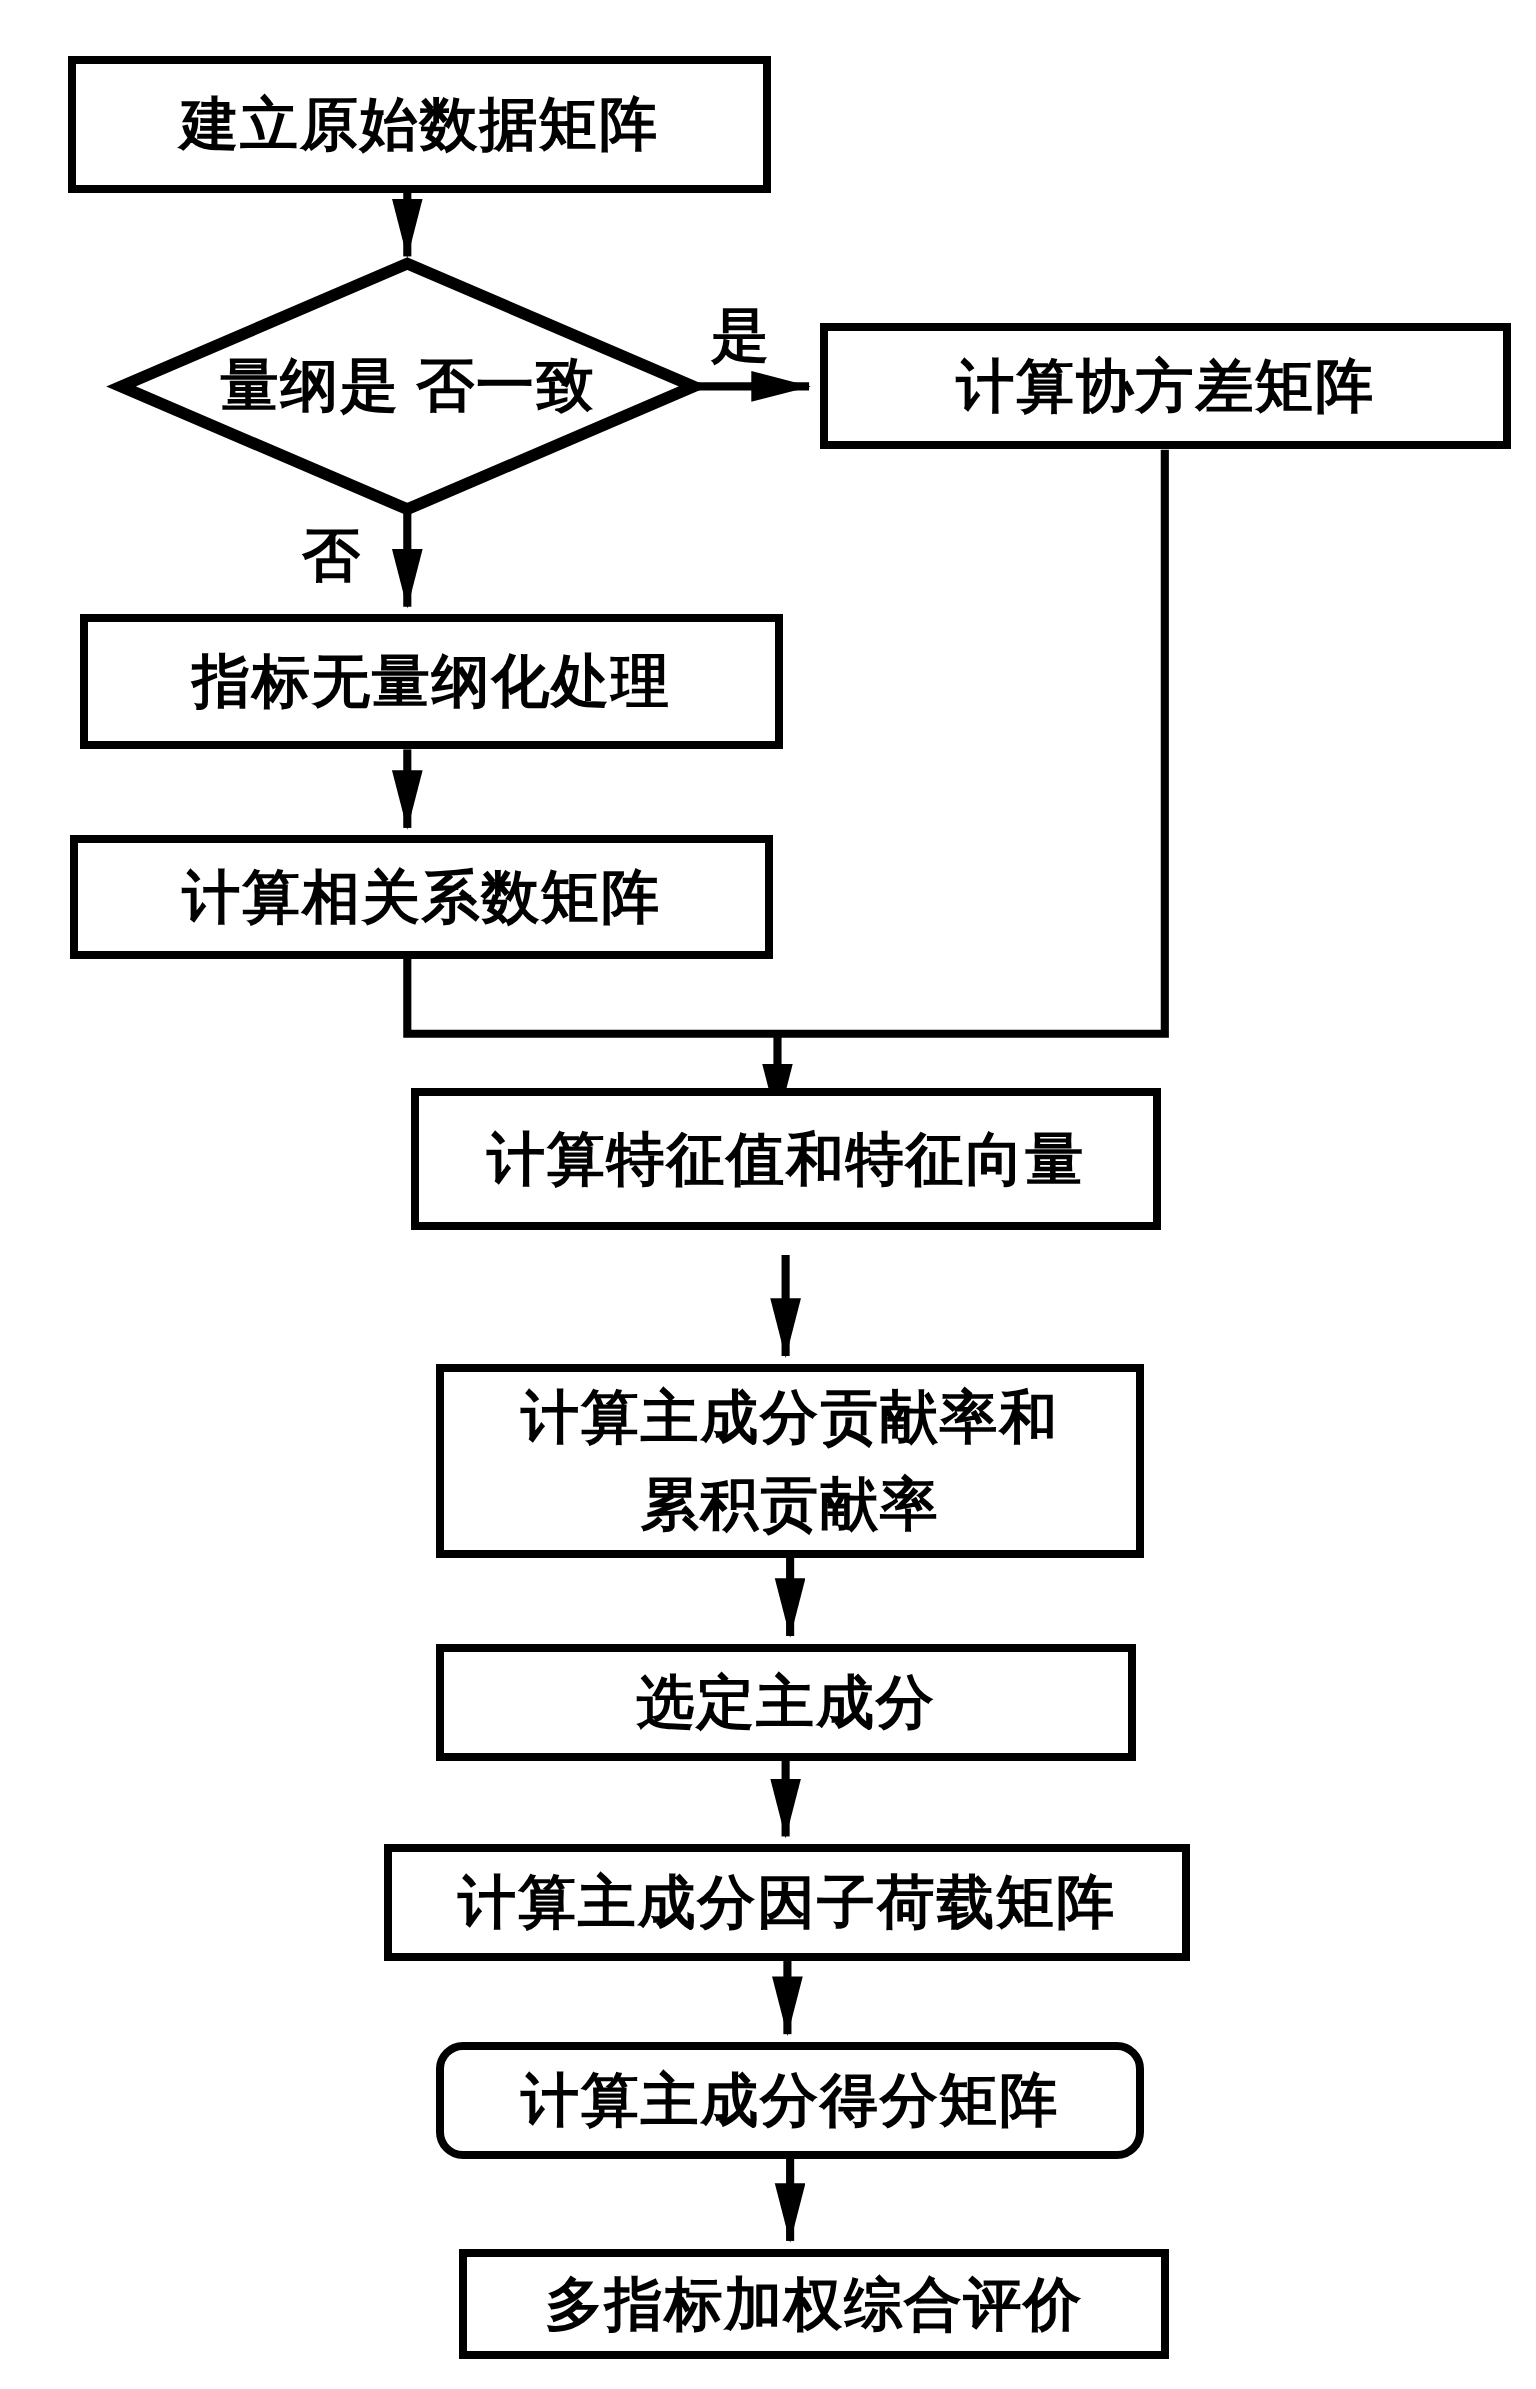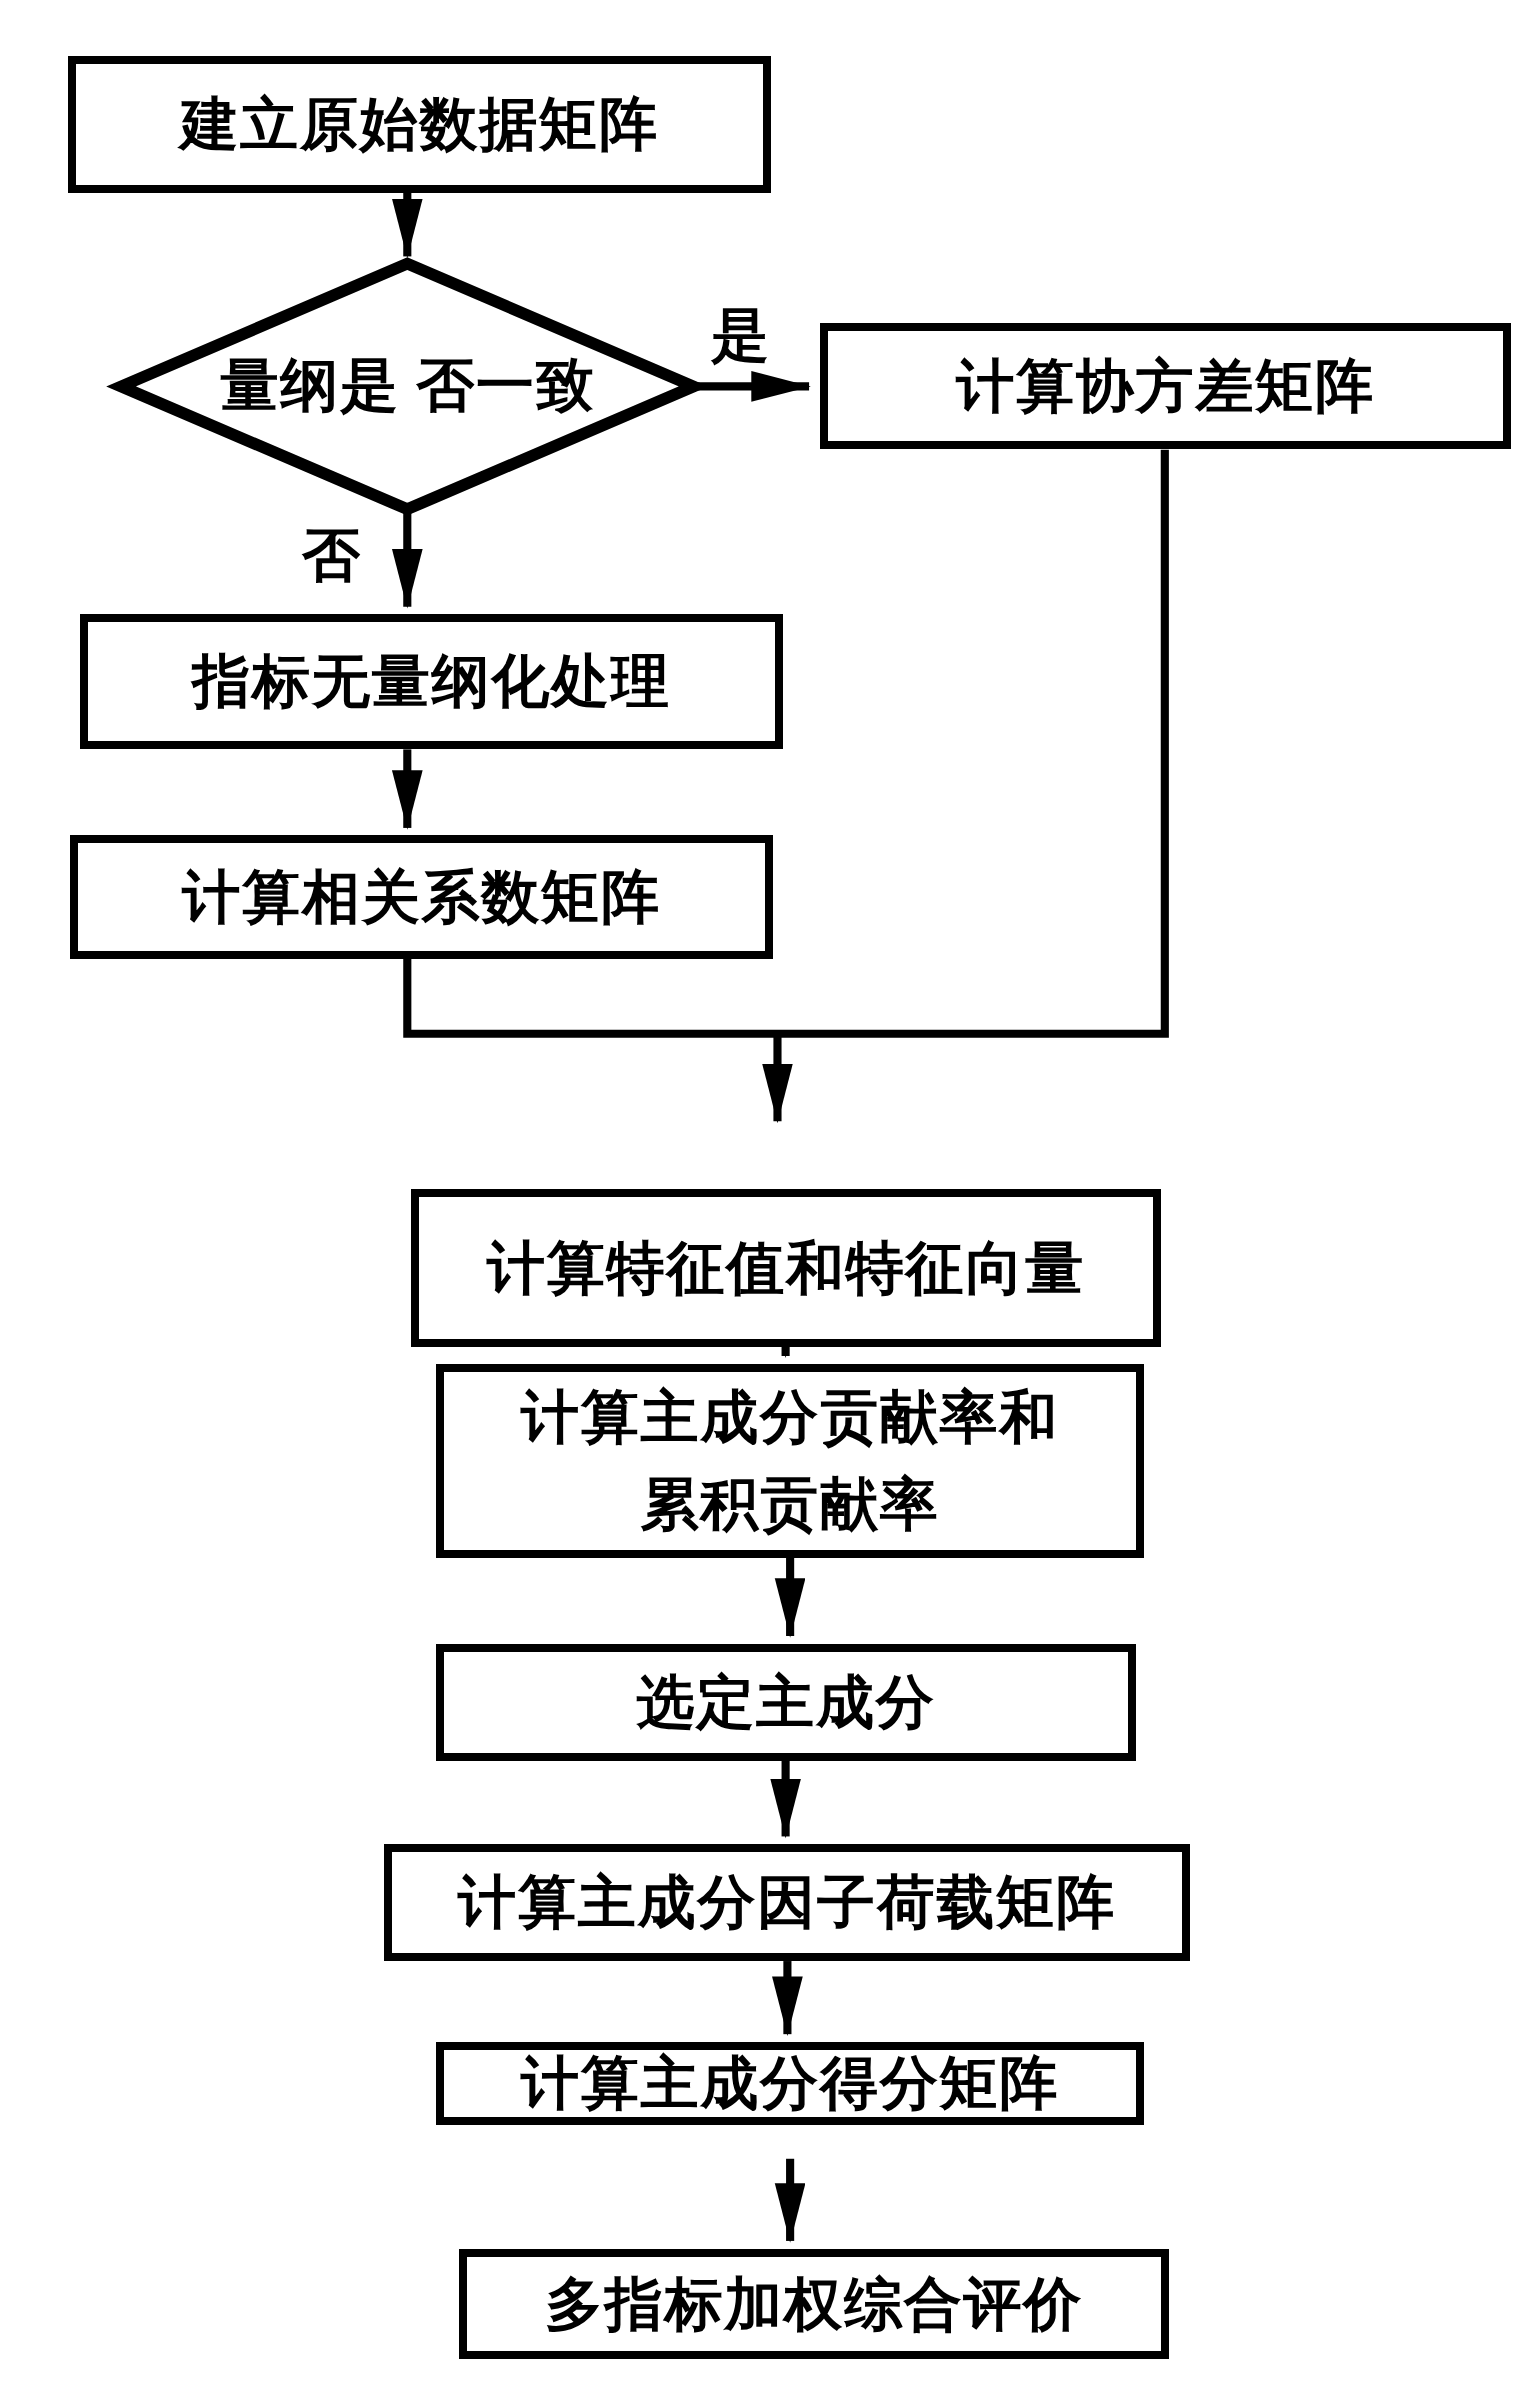--- a/index.html
+++ b/index.html
@@ -35,25 +35,25 @@
     font-weight: bold;
     line-height: 1.5;
     letter-spacing: 1.8px;
     white-space: nowrap;
   }
   .node span { display: block; }
   #node-start        { left: 68px;  top: 40px;   width: 703px; height: 137px; margin-top: 16px; }
   #node-covariance   { left: 820px; top: 323px;  width: 691px; height: 126px; }
   #node-normalize    { left: 56px;  top: 614px;  width: 703px; height: 135px; margin-left: 24px; }
   #node-correlation  { left: 70px;  top: 835px;  width: 703px; height: 124px; }
-  #node-eigen        { left: 411px; top: 1189px; width: 750px; height: 158px; }
+  #node-eigen        { left: 411px; top: 1088px; width: 750px; height: 142px; }
   #node-contribution { left: 436px; top: 1364px; width: 708px; height: 194px; }
   #node-select       { left: 436px; top: 1644px; width: 700px; height: 117px; }
   #node-loading      { left: 384px; top: 1844px; width: 806px; height: 117px; }
-  #node-score        { left: 436px; top: 2042px; width: 708px; height: 83px; }
+  #node-score        { left: 436px; top: 2042px; width: 708px; height: 117px; border-radius: 27px; }
   #node-evaluation   { left: 433px; top: 2249px; width: 710px; height: 110px; margin-left: 26px; }
 
   .diamond-label {
     position: absolute;
     left: 408px;
     top: 386px;
     transform: translate(-50%, -50%);
     text-align: center;
     font-size: 58px;
     font-weight: bold;

